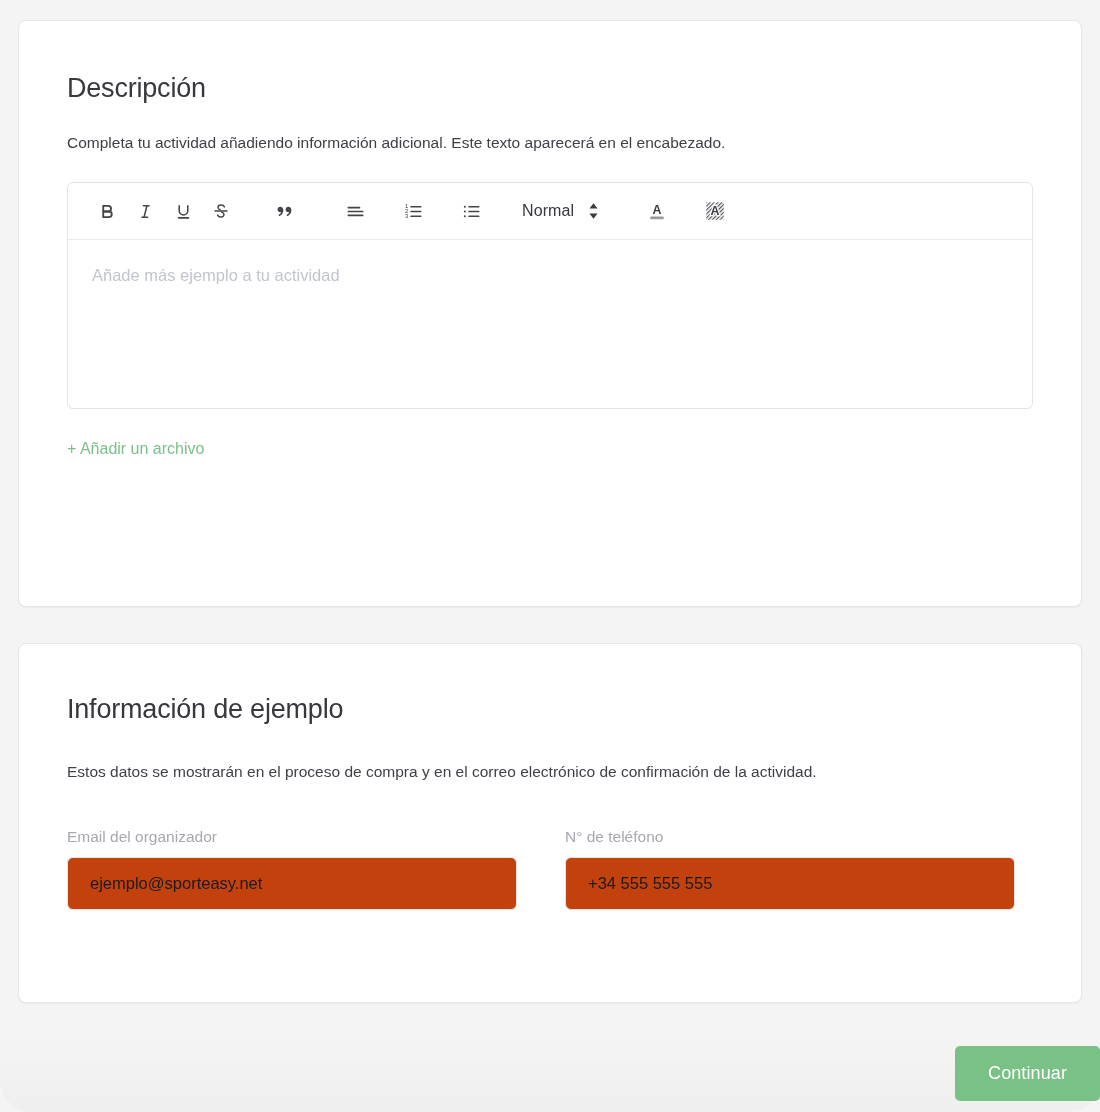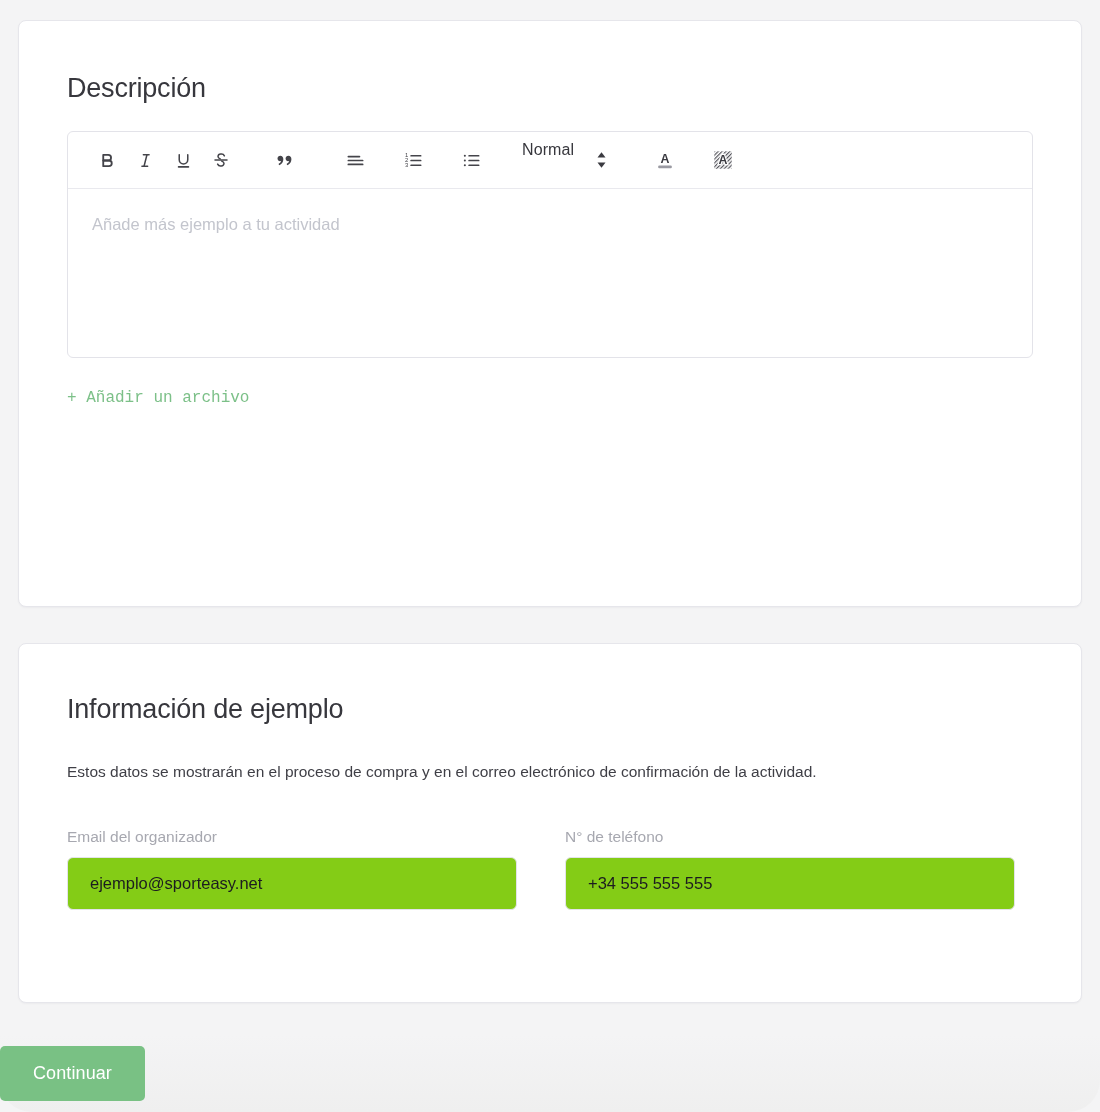--- a/index.html
+++ b/index.html
@@ -95,21 +95,22 @@
   .tb-gap-lg { width: 32px; flex: none; }
 
   .tb-fmt-label {
     font-size: 16px;
     color: #37373d;
     white-space: nowrap;
     letter-spacing: 0.1px;
   }
   .tb-select {
     display: flex;
-    gap: 8px;
+    align-items: center;
+    gap: 0;
     cursor: pointer;
   }
   .tb-select-arrow {
     width: 38px;
     height: 38px;
     display: flex;
     align-items: center;
     justify-content: center;
     color: #3a3a40;
   }
@@ -125,21 +126,20 @@
     user-select: none;
   }
 
   .add-file-link {
     display: inline-block;
     margin-top: 31px;
     font-size: 16px;
     color: #7cc088;
     text-decoration: none;
     cursor: pointer;
-    font-family: Liberation Mono, monospace;
   }
 
   
   .fields-row {
     display: flex;
     gap: 48px;
     margin-top: 44px;
   }
   .field { width: 450px; }
   .field-label {
@@ -147,37 +147,37 @@
     font-size: 15.5px;
     color: #a7a8b0;
     margin-bottom: 11px;
     font-weight: 400;
   }
   .field-input {
     width: 100%;
     height: 53px;
     border: 1px solid #e3e3e9;
     border-radius: 6px;
-    background: #84cc16;
+    background: #c2410c;
     padding: 0 22px;
     font-size: 16.5px;
     color: #1c1c20;
     font-family: "Liberation Sans", sans-serif;
     outline: none;
   }
   .field-input::placeholder { color: #c3c5cd; }
 
   
   .footer {
     position: absolute;
     top: 1046px;
     left: 0;
     width: 1100px;
     display: flex;
-    justify-content: flex-start;
+    justify-content: flex-end;
   }
   .btn-primary {
     background: #79c184;
     border: none;
     border-radius: 5px;
     color: #ffffff;
     font-size: 18px;
     font-family: "Liberation Sans", sans-serif;
     padding: 0 33px;
     height: 55px;
@@ -188,20 +188,21 @@
 </head>
 <body>
 
 <div class="page">
 
   <section class="card" id="card-description">
     <div class="card-inner">
 
       <h2 class="section-title">Descripción</h2>
 
+      <p class="section-desc">Completa tu actividad añadiendo información adicional. Este texto aparecerá en el encabezado.</p>
 
       
       <div class="editor">
 
         <div class="editor-toolbar">
 
           <button class="tb-btn" title="Bold">
             <svg width="17" height="17" viewBox="0 0 24 24" fill="none" stroke="currentColor" stroke-width="2.6" stroke-linecap="round" stroke-linejoin="round">
               <path d="M6 4h7a4 4 0 0 1 0 8H6z"></path>
               <path d="M6 12h8a4 4 0 0 1 0 8H6z"></path>

